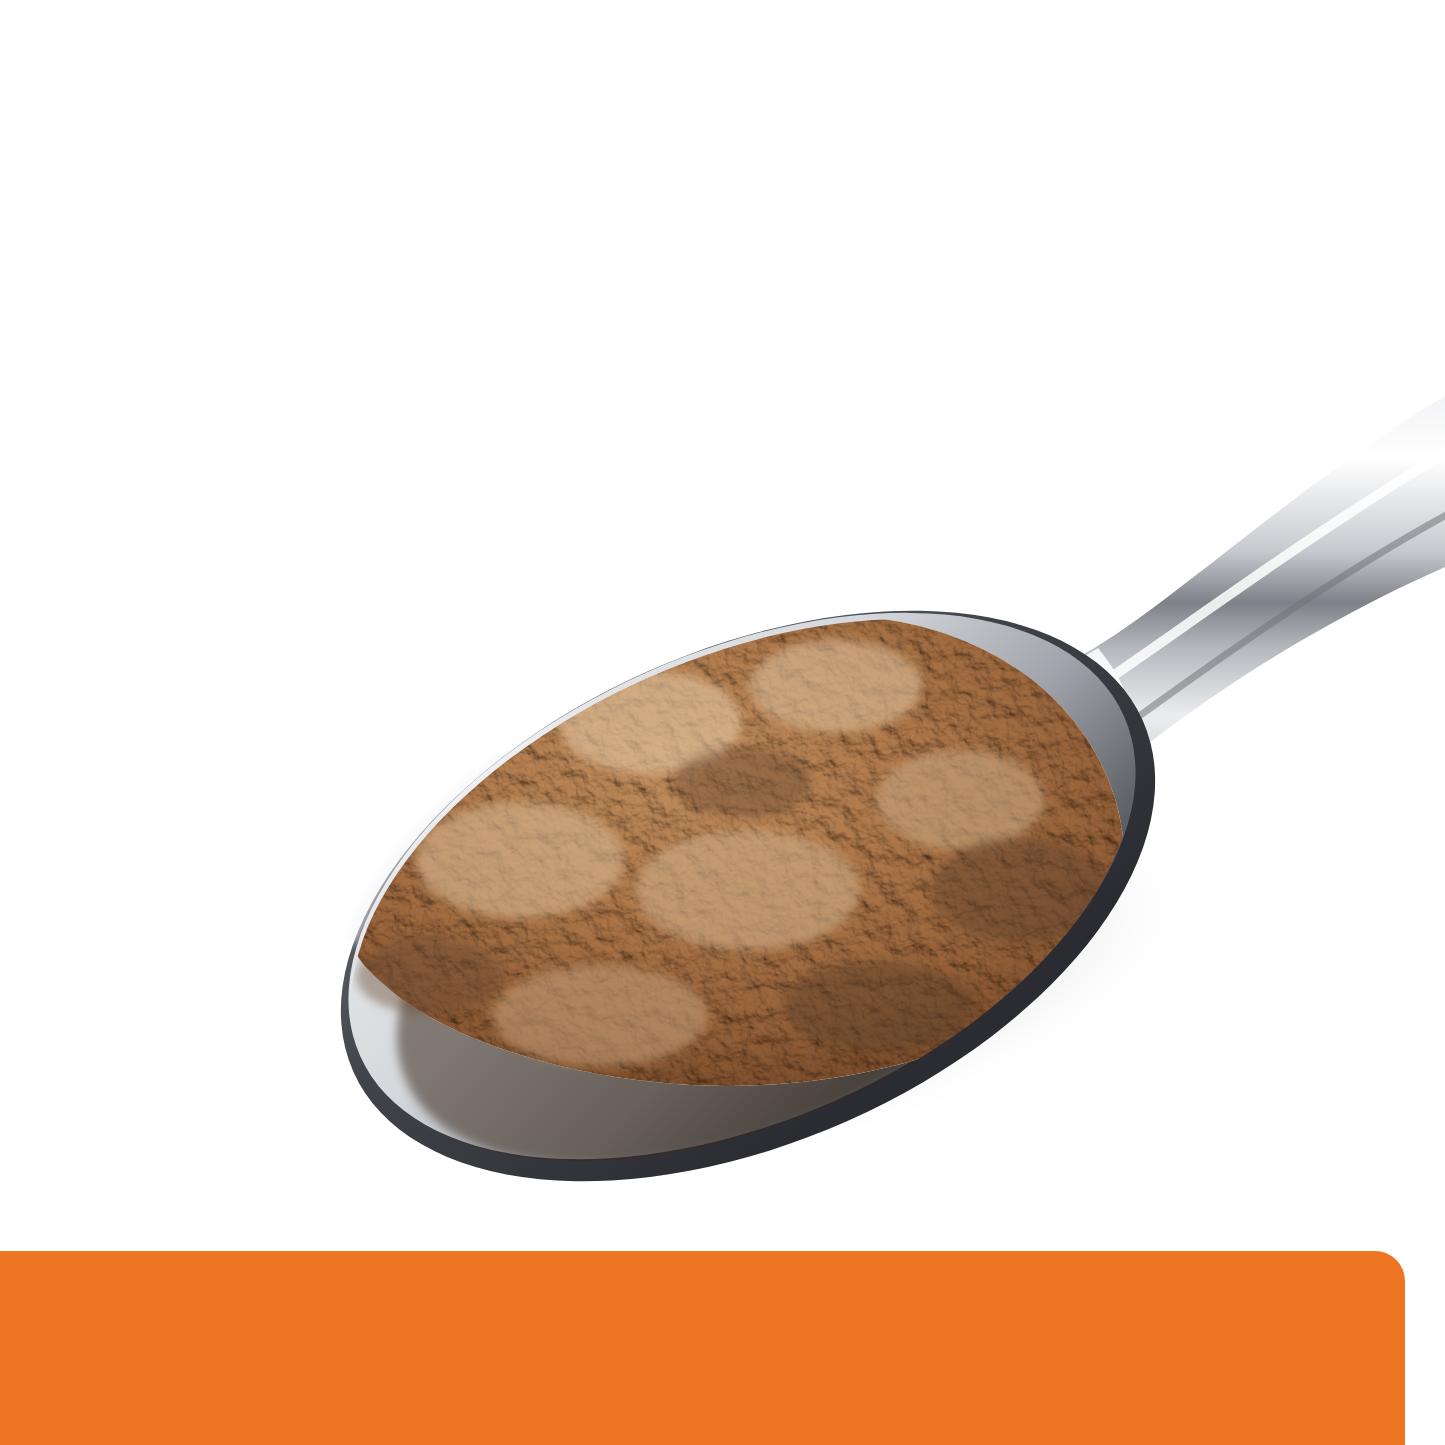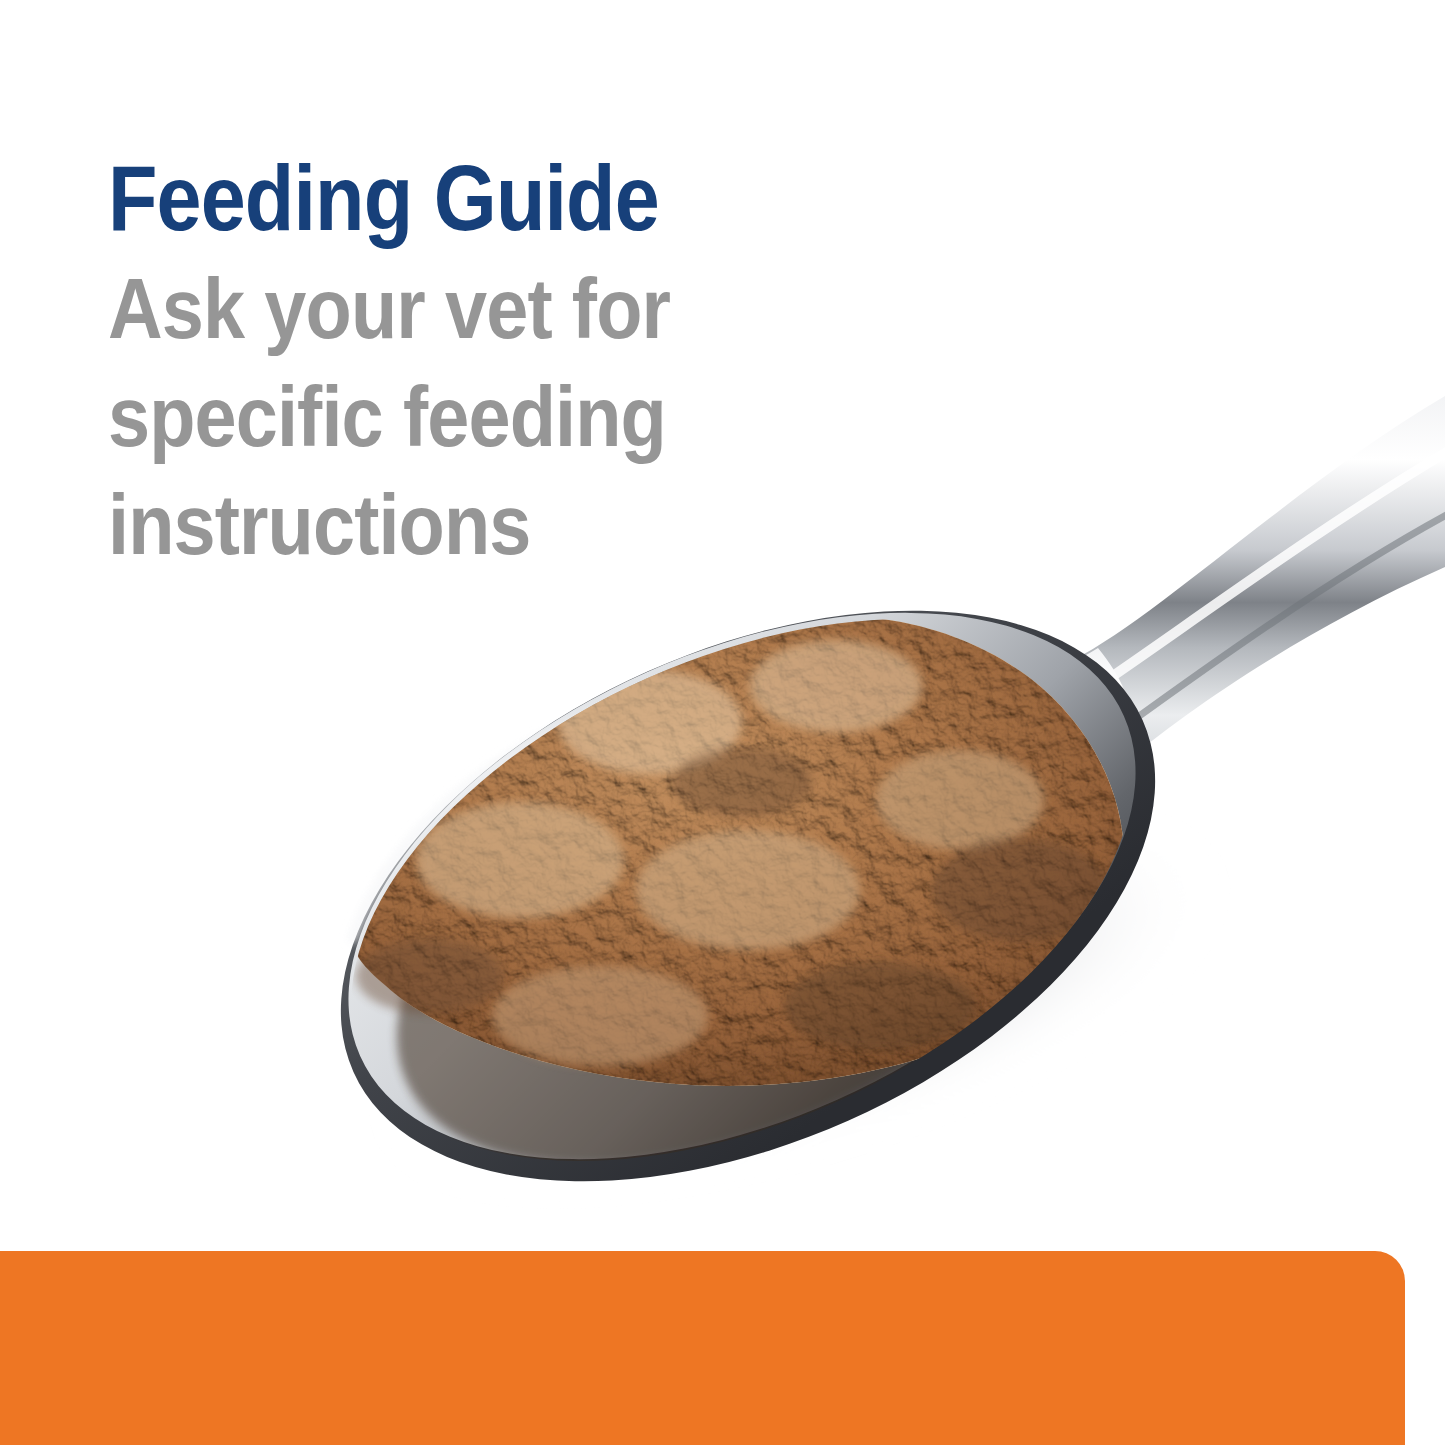--- a/index.html
+++ b/index.html
@@ -33,30 +33,20 @@
   #orange-band{
     position:absolute;left:0;top:1251px;width:1405px;height:194px;
     background:#ee7623;border-top-right-radius:30px;
   }
 </style>
 </head>
 <body>
 
 <div id="canvas" style="background: rgb(255, 255, 255);">
 
-  <div id="text-block">
-
-    <h1 id="headline" style="color: rgb(23, 64, 122);">Feeding Guide</h1>
-
-    <p class="subline" style="color: rgb(150, 150, 150);">Ask your vet for</p>
-
-    <p class="subline" style="color: rgb(150, 150, 150);">specific feeding</p>
-
-    <p class="subline" style="color: rgb(150, 150, 150);">instructions</p>
-  </div>
 
   <div id="spoon-figure">
     <svg viewBox="0 0 1445 900" xmlns="http://www.w3.org/2000/svg">
       <defs>
 
         <radialGradient id="gShadow" cx="50%" cy="50%" r="50%">
           <stop offset="0%" stop-color="#b9bbbe" stop-opacity=".75"></stop>
           <stop offset="55%" stop-color="#cfd1d4" stop-opacity=".45"></stop>
           <stop offset="100%" stop-color="#ffffff" stop-opacity="0"></stop>
         </radialGradient>

